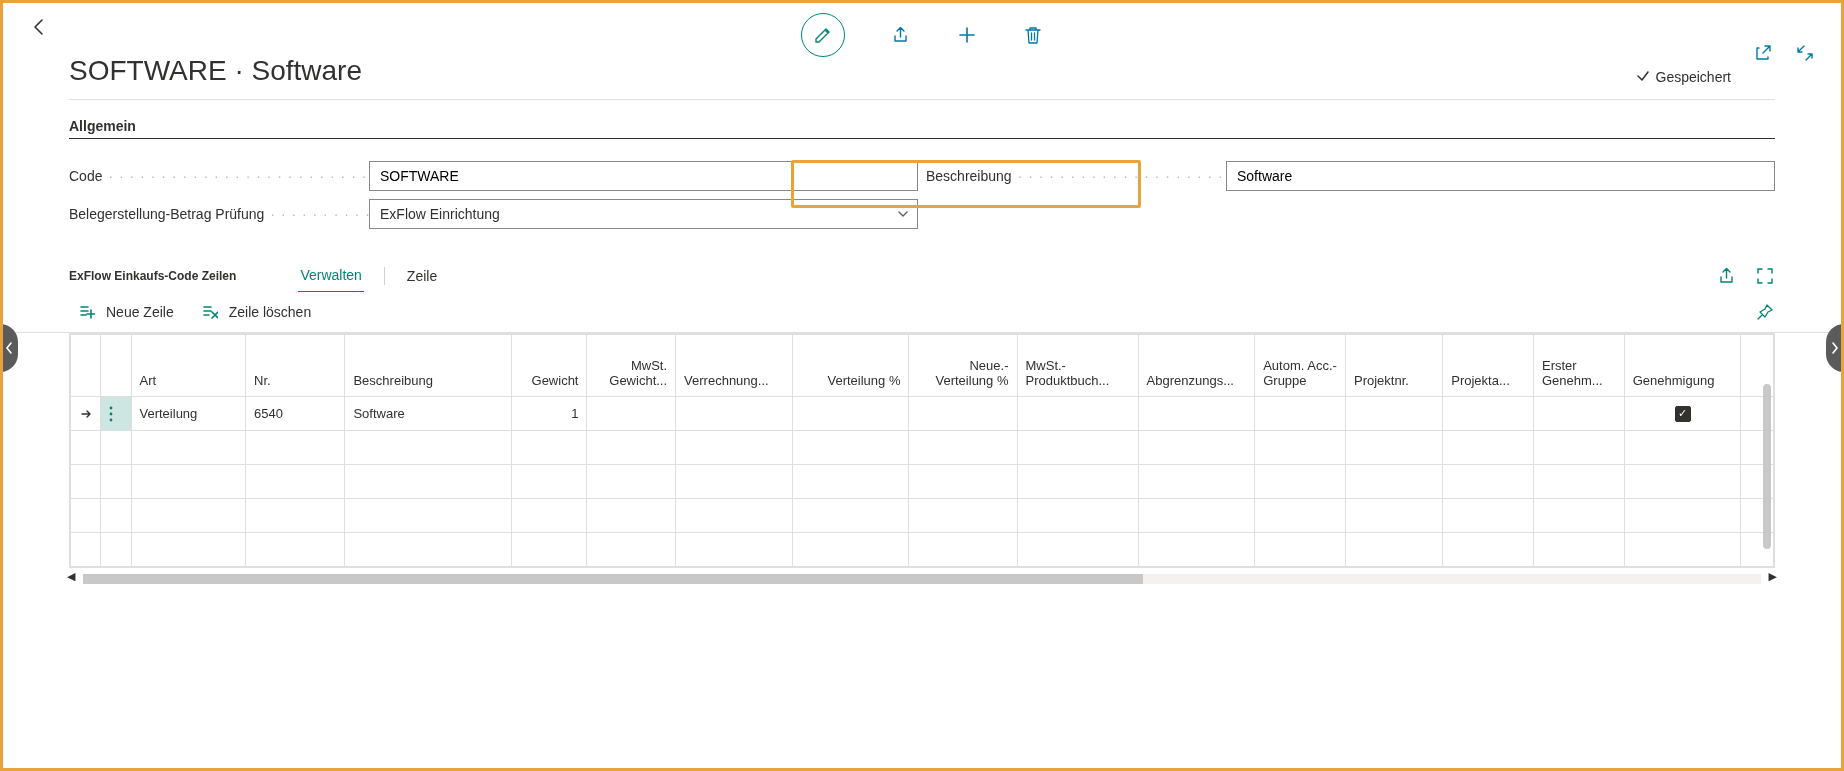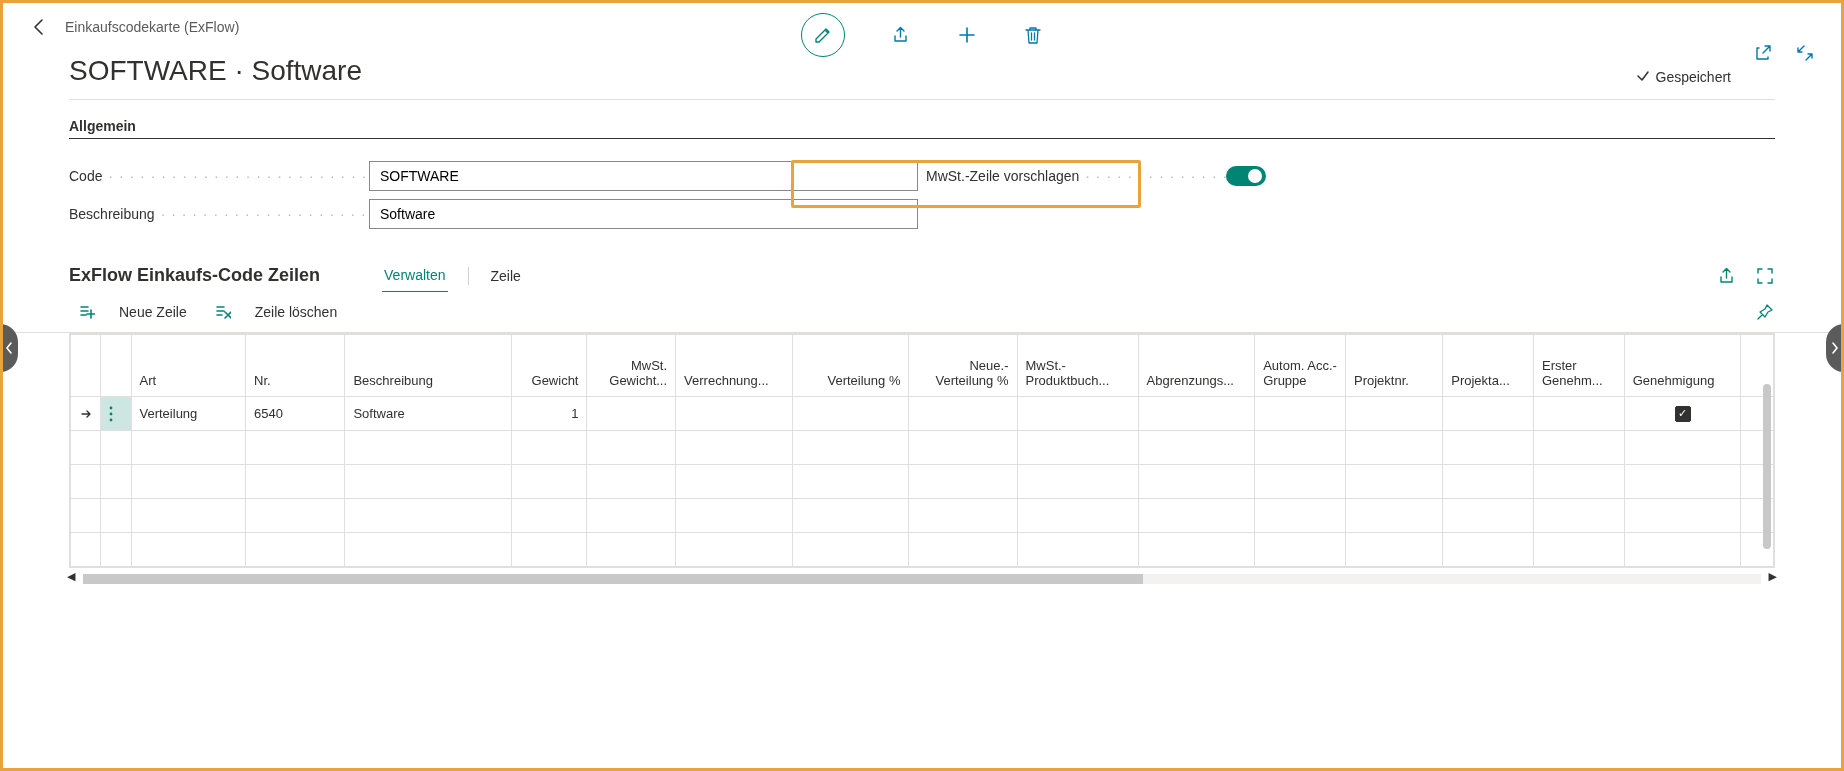--- a/index.html
+++ b/index.html
@@ -83,30 +83,30 @@
     background:#fff; top:3px; right:4px;
   }
   .highlight-box {
     position:absolute; border:3px solid #e8a33d; border-radius:2px;
     pointer-events:none;
   }
   
   .lines-header {
     display:flex; align-items:center; padding:0 66px; gap:20px;
   }
-  .lines-title { font-size:18px; font-weight:700; margin-right:18px;}
+  .lines-title { font-size:12px; font-weight:700; margin-right:18px;}
   .lines-tab { font-size:14px; padding:8px 2px; cursor:pointer;}
   .lines-tab.active { color:#008575; border-bottom:1.5px solid #008575;margin-left:24px;}
   .lines-divider { border-left:1px solid #d0d0d0; height:18px;}
   .lines-actions-right { margin-left:auto; display:flex; gap:18px;}
   .lines-toolbar {
     display:flex; align-items:center; padding:10px 66px 10px 76px; gap:28px;
     border-bottom:1px solid #e1dfdd;
   }
-  .tb-btn { display:flex; align-items:center; gap:24px; color:#323130; cursor:pointer; font-size:14px;}
+  .tb-btn { display:flex; align-items:center; gap:11px; color:#323130; cursor:pointer; font-size:14px;}
   .tb-btn .ic { color:#008575; }
   .tb-spacer { flex:1; }
   
   .table-wrap { margin:0 66px; border:1px solid #e1dfdd; position:relative; overflow:auto;}
   table { border-collapse: collapse; width: 100%; table-layout:fixed; min-width:1690px;}
   th, td {
     border:1px solid #e1dfdd; padding:6px 8px; font-size:13px;
     height:34px; text-align:left; vertical-align:middle;
     overflow:hidden; text-overflow: ellipsis;
   }
@@ -140,21 +140,20 @@
 </style>
 </head>
 <body>
 
 <div class="topbar">
   <div class="back-btn">
     <svg width="20" height="20" viewBox="0 0 20 20">
         <path d="M12 3 L5 10 L12 17" stroke="#323130" stroke-width="1.6" fill="none" stroke-linecap="round" stroke-linejoin="round"></path>
       </svg>
   </div>
-  <div class="breadcrumb">Einkaufscodekarte (ExFlow)</div>
 </div>
 
 <div class="top-center">
   <div class="edit-circle">
     <svg width="20" height="20" viewBox="0 0 20 20">
         <path d="M3 17 L3 14 L13 4 L16 7 L6 17 Z M12 5 L15 8" stroke="#008575" stroke-width="1.4" fill="none" stroke-linejoin="round"></path>
       </svg>
   </div>
   <div class="icon-btn">
     <svg width="20" height="20" viewBox="0 0 20 20">
@@ -195,29 +194,34 @@
 <div class="page-title">SOFTWARE · Software</div>
 <div class="divider"></div>
 
 <div class="section">
   <div class="section-title">Allgemein</div>
   <div class="form-grid">
     <div class="form-row">
       <div class="form-label"><span>Code</span></div>
       <input class="form-input" value="SOFTWARE" style="">
     </div>
-    <div class="form-row" style="position:relative;">
-      <div class="form-label"><span>MwSt.-Zeile vorschlagen</span></div>
-      <div class="toggle-wrap">
-        <div class="toggle"></div>
-      </div>
-    </div>
     <div class="form-row">
       <div class="form-label"><span>Beschreibung</span></div>
       <input class="form-input" value="Software" style="">
+    </div>
+    <div class="form-row">
+      <div class="form-label"><span>Belegerstellung-Betrag Prüfung</span></div>
+      <div class="form-select">
+        <span>ExFlow Einrichtung</span>
+        <span class="select-chevron">
+          <svg width="12" height="12" viewBox="0 0 12 12">
+              <path d="M2 4 L6 8 L10 4" stroke="#605e5c" stroke-width="1.3" fill="none" stroke-linecap="round"></path>
+            </svg>
+        </span>
+      </div>
     </div>
   </div>
 </div>
 
 <div class="highlight-box" style="left:788px; top:157px; width:350px; height:48px;"></div>
 
 <div class="lines-header">
   <div class="lines-title">ExFlow Einkaufs-Code Zeilen</div>
   <div class="lines-tab active">Verwalten</div>
   <div class="lines-divider"></div>

